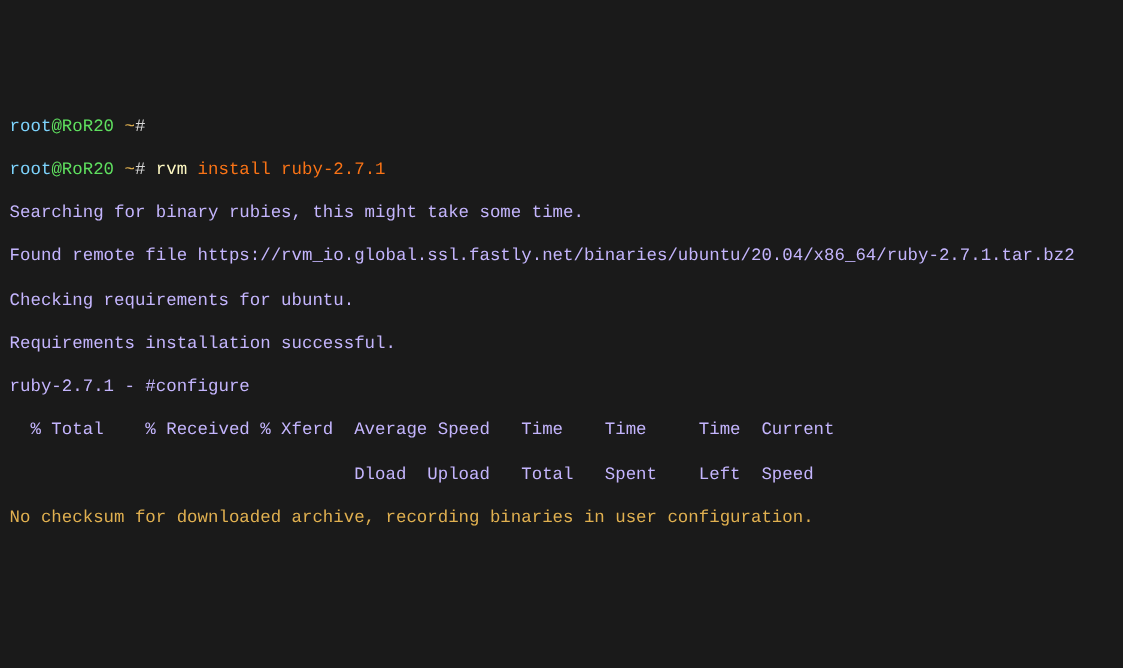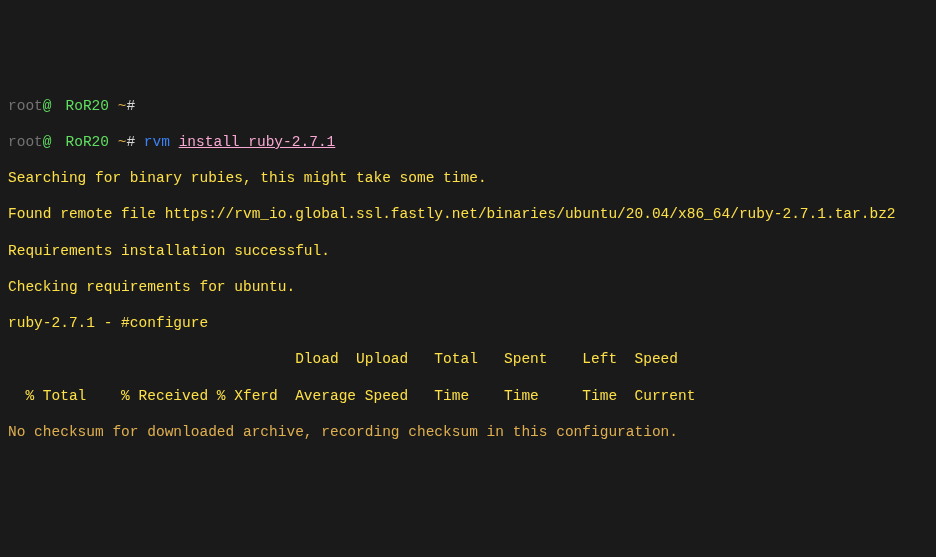--- a/index.html
+++ b/index.html
@@ -9,46 +9,46 @@
       font-size: 14.5px;
       line-height: 1.25;
       color: #d8d8d8;
       padding: 6px 8px;
       width: 936px;
       height: 557px;
       overflow: hidden;
       white-space: pre;
     }
     .line { display: block; }
-    .user { color: #737373; }
-    .host { color: #5fdf5f; margin-left: 14px; }
+    .user { color: #7dd3fc; }
+    .host { color: #5fdf5f; }
     .at { color: #5fdf5f; }
     .tilde { color: #e0b050; }
     .prompt { color: #d8d8d8; }
-    .cmd-rvm { color: #3b82f6; }
-    .cmd-args { color: #f9a8d4; text-decoration: underline; }
-    .plain { color: #fde047; }
+    .cmd-rvm { color: #fef9c3; }
+    .cmd-args { color: #f97316; }
+    .plain { color: #c4b5fd; }
     .warning { color: #e0b050; }
   </style>
 </head>
 <body>
 
 
 
 <div>
 <span class="line"><span class="user">root</span><span class="at">@</span><span class="host">RoR20</span> <span class="tilde">~</span><span class="prompt">#</span></span>
 <span class="line"><span class="user">root</span><span class="at">@</span><span class="host">RoR20</span> <span class="tilde">~</span><span class="prompt">#</span> <span class="cmd-rvm">rvm</span> <span class="cmd-args">install ruby-2.7.1</span></span>
 <span class="line plain">Searching for binary rubies, this might take some time.</span>
 <span class="line plain">Found remote file https://rvm_io.global.ssl.fastly.net/binaries/ubuntu/20.04/x86_64/ruby-2.7.1.tar.bz2</span>
+<span class="line plain">Checking requirements for ubuntu.</span>
 <span class="line plain">Requirements installation successful.</span>
-<span class="line plain">Checking requirements for ubuntu.</span>
 <span class="line plain">ruby-2.7.1 - #configure</span>
+<span class="line plain">  % Total    % Received % Xferd  Average Speed   Time    Time     Time  Current</span>
 <span class="line plain">                                 Dload  Upload   Total   Spent    Left  Speed</span>
-<span class="line plain">  % Total    % Received % Xferd  Average Speed   Time    Time     Time  Current</span>
-<span class="line warning">No checksum for downloaded archive, recording checksum in this configuration.</span>
+<span class="line warning">No checksum for downloaded archive, recording binaries in user configuration.</span>
 
 
 
 
 
 
 
 
 
 

